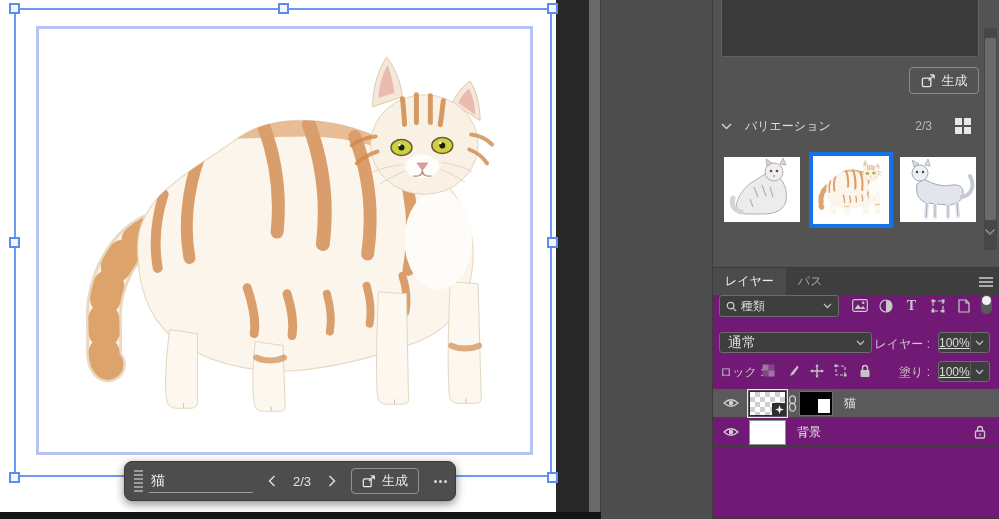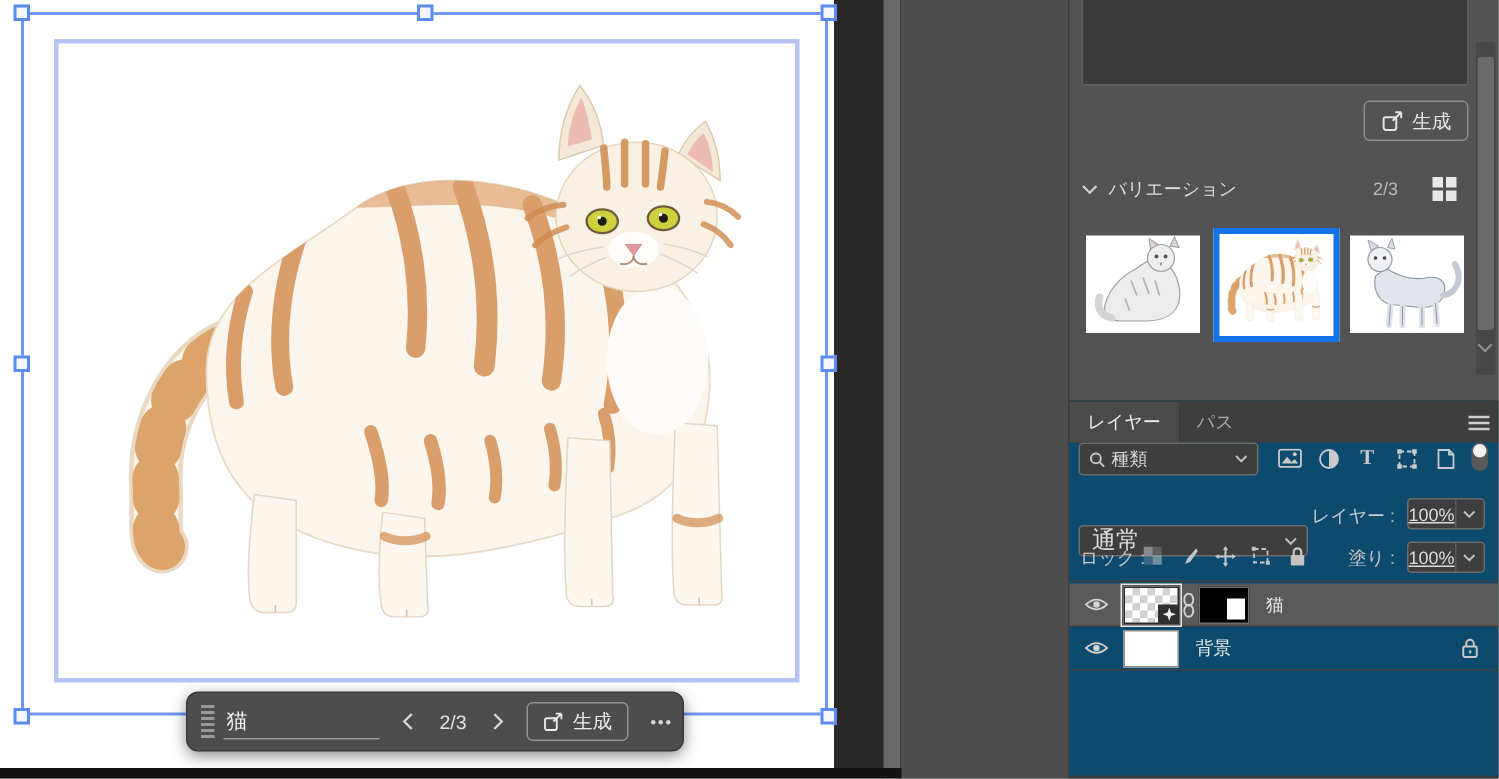--- a/index.html
+++ b/index.html
@@ -35,51 +35,51 @@
   .tb-more { margin-left:8px; width:26px; height:22px; display:flex; align-items:center; justify-content:center; gap:2px; cursor:pointer; }
   .tb-more i { width:3px; height:3px; border-radius:50%; background:#d8d8d8; display:block; }
 
   
   .panel { position:absolute; left:712px; top:0; width:287px; height:519px; background:#535353; border-left:1px solid #3b3b3b; }
   .prompt-box { position:absolute; left:8px; top:-12px; width:258px; height:69px; background:#3a3a3a; border:1px solid #606060; border-radius:2px; }
   .gen-btn-top { position:absolute; left:196px; top:67px; width:70px; height:27px; border:1px solid #8c8c8c; border-radius:4px;
                  display:flex; align-items:center; justify-content:center; gap:6px; color:#e5e5e5; font-size:13px; cursor:pointer; }
   .vari-header { position:absolute; left:0; top:114px; width:287px; height:24px; display:flex; align-items:center; }
   .vari-chevron { margin-left:6px; width:14px; height:14px; color:#cfcfcf; cursor:pointer; display:flex; align-items:center; justify-content:center; }
-  .vari-title { margin-left:6px; color:#dedede; font-size:12px; }
+  .vari-title { margin-left:12px; color:#dedede; font-size:12px; }
   .vari-counter { position:absolute; right:68px; color:#b8b8b8; font-size:12px; }
   .grid-btn { position:absolute; right:28px; width:18px; height:18px; cursor:pointer; color:#e8e8e8; }
   .thumb { position:absolute; top:157px; width:76px; height:65px; background:#ffffff; cursor:pointer; }
   .thumb.sel { top:152px; height:76px; width:84px; border:4px solid #1473e6; }
   .thumb svg { width:100%; height:100%; display:block; }
 
   .scrollbar { position:absolute; right:2px; top:28px; width:13px; height:222px; background:#474747; border-radius:2px; }
   .scroll-thumb { position:absolute; left:1px; top:10px; width:11px; height:182px; background:#6b6b6b; border-radius:2px; cursor:pointer; }
   .scroll-chevron { position:absolute; right:3px; top:228px; width:12px; height:12px; color:#909090; cursor:pointer; }
 
   
-  .layers { position:absolute; left:0; top:267px; width:287px; height:252px; background:#0c4a6e; border-top:1px solid #3a3a3a; }
+  .layers { position:absolute; left:0; top:267px; width:287px; height:252px; background:#701a75; border-top:1px solid #3a3a3a; }
   .tabbar { position:absolute; left:0; top:0; width:287px; height:27px; background:#3e3e3e; display:flex; }
   .tab { padding:0 12px; height:27px; display:flex; align-items:center; font-size:12px; color:#a9a9a9; cursor:pointer; }
   .tab.active { background:#4b4b4b; color:#ececec; }
   .panel-menu { position:absolute; right:6px; top:8px; width:16px; height:12px; color:#cfcfcf; cursor:pointer; }
 
   .filter-row { position:absolute; left:0; top:27px; width:287px; height:24px; }
   .search-box { position:absolute; left:6px; top:0; width:120px; height:22px; background:#3e3e3e; border:1px solid #6b6b6b; border-radius:3px;
                 display:flex; align-items:center; color:#dcdcdc; font-size:12px; cursor:pointer; }
   .search-box .mag { margin:0 4px 0 6px; color:#c9c9c9; }
   .search-box .chev { margin-left:auto; margin-right:6px; color:#bdbdbd; }
   .ficons { position:absolute; left:138px; top:2px; display:flex; gap:9px; align-items:center; color:#c9c9c9; }
   .ficon { width:17px; height:17px; display:flex; align-items:center; justify-content:center; cursor:pointer; }
   .ftoggle { position:absolute; right:8px; top:0; width:11px; height:19px; background:#5a5a5a; border-radius:6px; cursor:pointer; }
   .ftoggle i { position:absolute; left:1px; top:1px; width:9px; height:9px; background:#f2f2f2; border-radius:50%; display:block; }
 
   .blend-row { position:absolute; left:0; top:64px; width:287px; height:23px; }
   .blend-select { position:absolute; left:6px; top:0; width:153px; height:21px; background:#3e3e3e; border:1px solid #6b6b6b; border-radius:3px;
-                  display:flex; align-items:center; color:#dcdcdc; font-size:16px; padding-left:8px; cursor:pointer;margin-top:18px; }
+                  display:flex; align-items:center; color:#dcdcdc; font-size:14px; padding-left:8px; cursor:pointer; }
   .blend-select .chev { margin-left:auto; margin-right:6px; color:#bdbdbd; }
   .pct-label { position:absolute; font-size:12px; color:#c8c8c8; top:4px; }
   .pct-box { position:absolute; right:10px; top:0; width:52px; height:21px; background:#3e3e3e; border:1px solid #6b6b6b; border-radius:3px;
              display:flex; align-items:center; color:#dcdcdc; font-size:12px; cursor:pointer; }
   .pct-box span { flex:1; text-align:center;text-decoration:underline; }
   .pct-box .chev { width:14px; border-left:1px solid #5a5a5a; color:#bdbdbd; display:flex; align-items:center; justify-content:center; height:100%; }
 
   .lock-row { position:absolute; left:0; top:92px; width:287px; height:24px; }
   .lock-label { position:absolute; left:7px; top:4px; font-size:12px; color:#c8c8c8; }
   .lock-icons { position:absolute; left:48px; top:3px; display:flex; gap:9px; color:#c4c4c4; }

